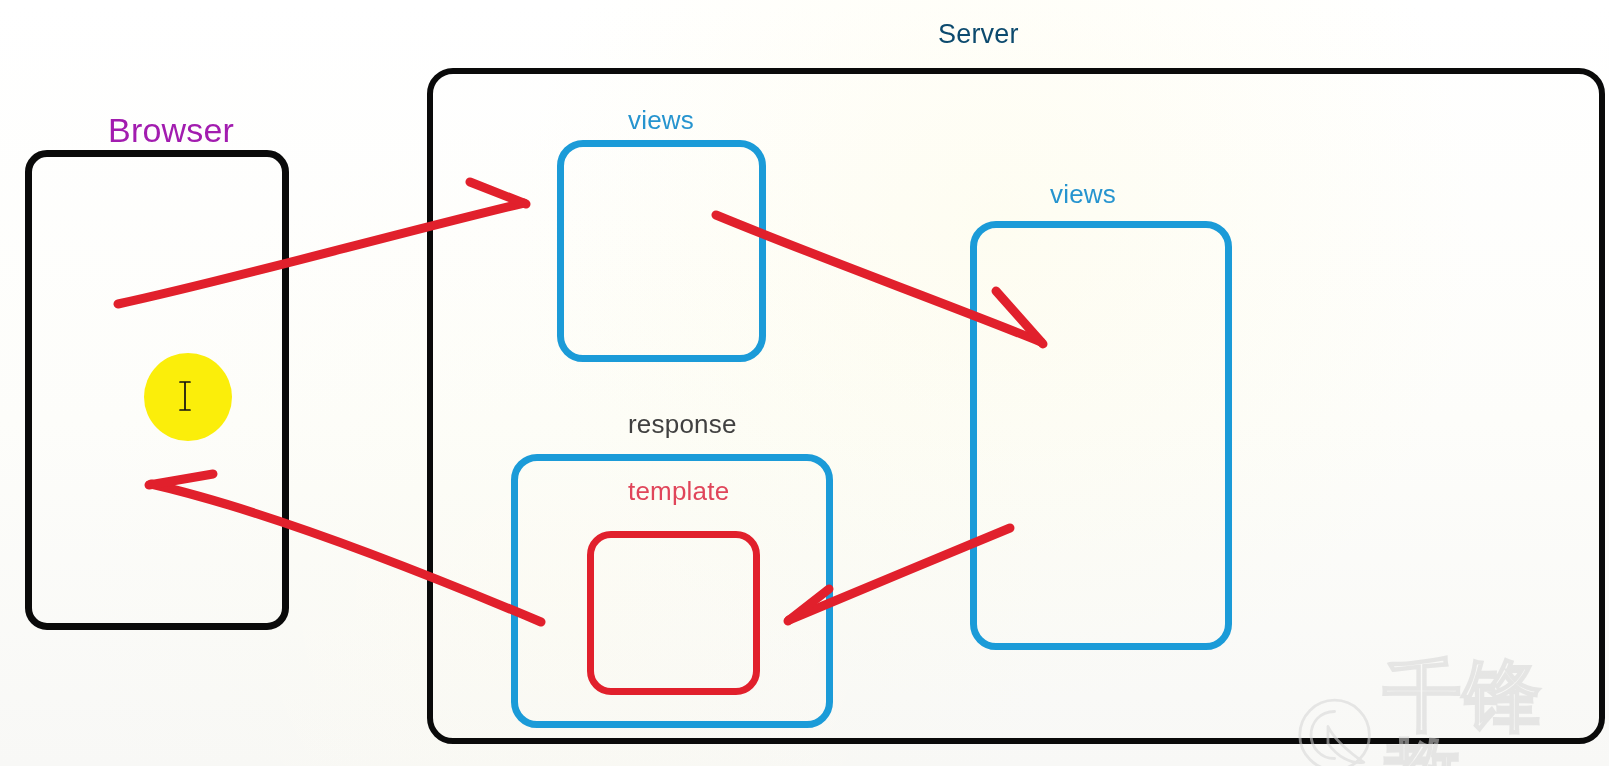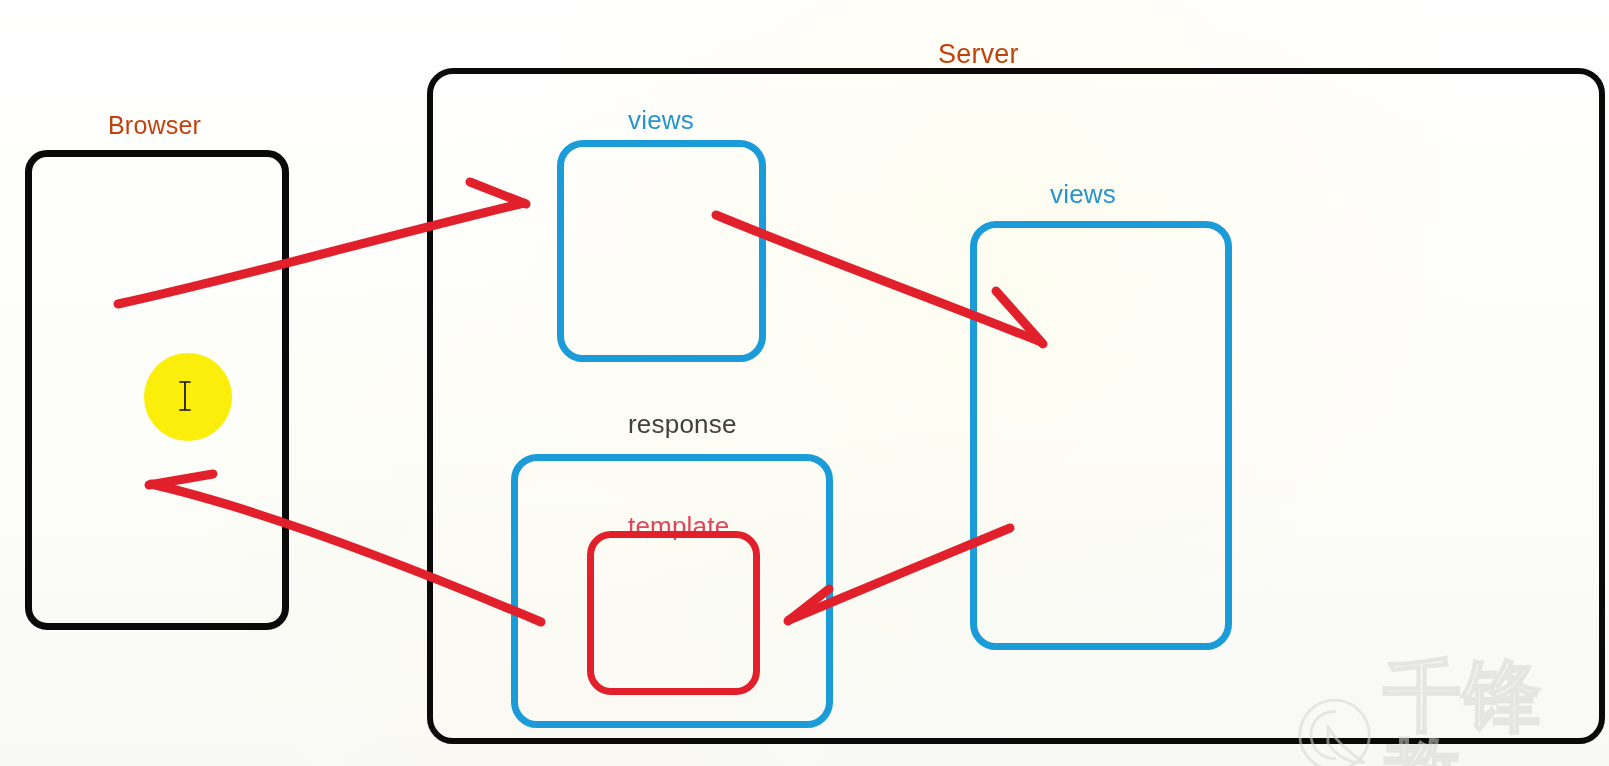--- a/index.html
+++ b/index.html
@@ -30,39 +30,37 @@
 
   .label {
     position: absolute;
     white-space: nowrap;
     font-weight: 400;
     letter-spacing: 0.2px;
     line-height: 1;
   }
   .label-server {
     font-size: 27px;
-    color: #c2410c;
-    margin-top: 20px;
+    color: #0c4a6e;
   }
   .label-browser {
-    font-size: 25px;
-    color: #c2410c;
+    font-size: 34px;
+    color: #a21caf;
   }
   .label-urls, .label-views {
     font-size: 26px;
     color: #2694cf;
   }
   .label-response {
     font-size: 26px;
     color: #404040;
   }
   .label-template {
     font-size: 26px;
     color: #e0455a;
-    margin-top: 35px;
   }
 
   .box {
     position: absolute;
     box-sizing: border-box;
     background: transparent;
   }
   .box-server {
     border: 6px solid #0a0a0a;
     border-radius: 26px;

